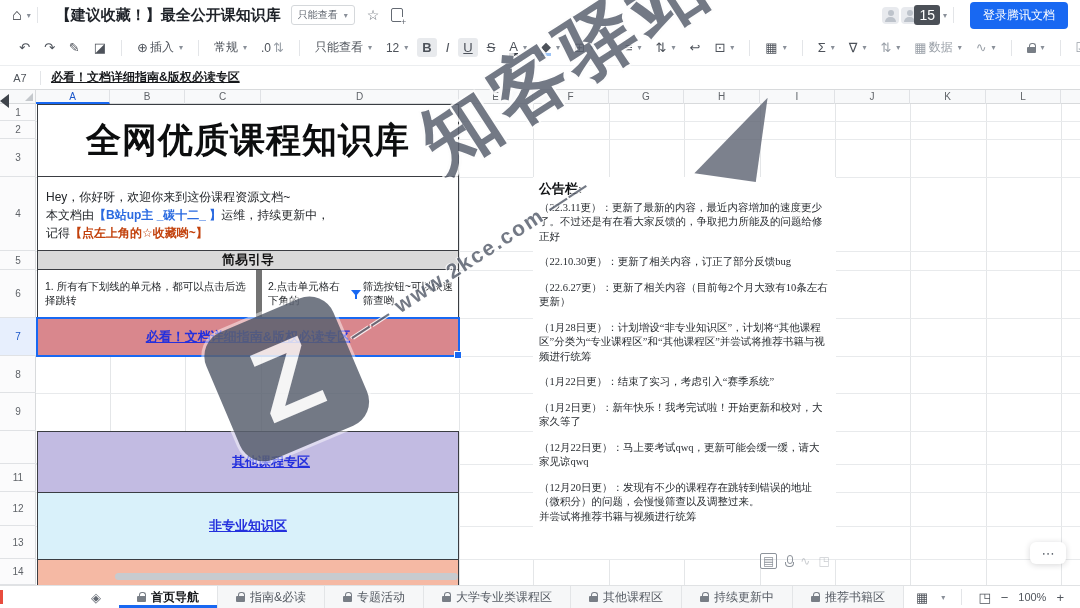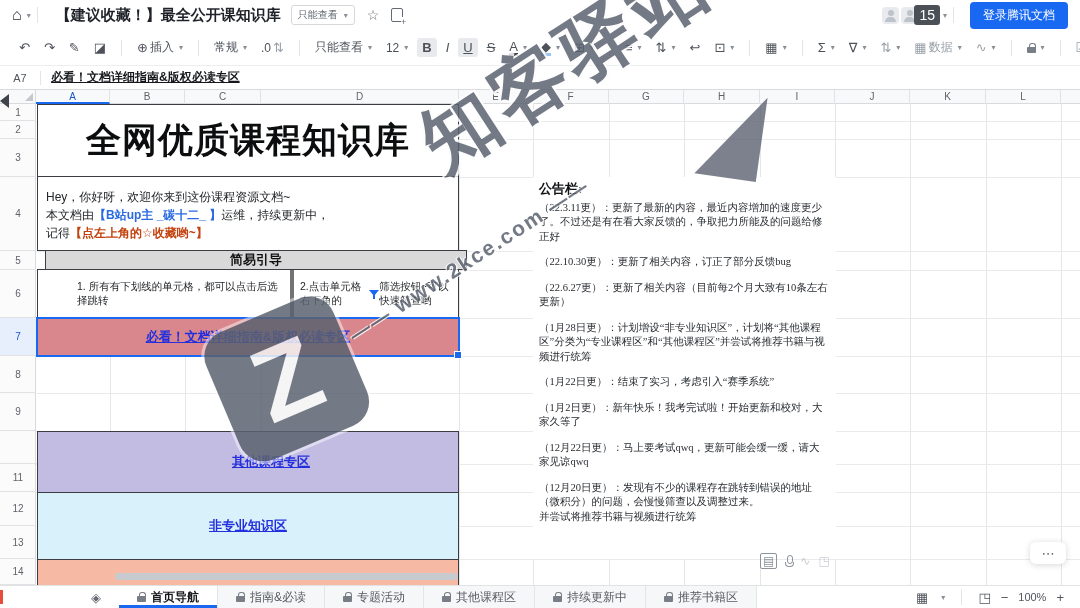--- a/index.html
+++ b/index.html
@@ -56,23 +56,23 @@
   .rowcell.sel { background:#e7effd; color:#1a56c9; }
   .gl-v { position:absolute; width:1px; background:#e4e6e8; top:14px; height:481px; }
   .gl-h { position:absolute; height:1px; background:#e8eaec; left:36px; right:0; }
 
   .blk { position:absolute; left:37px; width:422px; background:#fff; }
   #blk-title { top:14px; height:73px; border:1px solid #3a3d42; display:flex; align-items:center; justify-content:center;text-align:right; }
   #main-title { font-size:35px; font-weight:900; color:#0c0d0e; letter-spacing:1px; }
   #blk-desc { top:86px; height:75px; border:1px solid #3a3d42; padding:11px 0 0 8px; font-size:12px; line-height:18px; color:#23262a; }
   .lk-blue { color:#2a6ae0; font-weight:700; }
   .lk-orange { color:#c2410c; font-weight:700; }
-  #blk-gh { top:160px; height:20px; border:1px solid #3a3d42; background:#d9d9d9; display:flex; align-items:center; justify-content:center; font-size:13px; font-weight:700; color:#111;margin-left:8px; }
+  #blk-gh { top:160px; height:20px; border:1px solid #3a3d42; background:#d9d9d9; display:flex; align-items:center; justify-content:center; font-size:13px; font-weight:700; color:#111; }
   #blk-guide { top:179px; height:49px; border:1px solid #3a3d42; display:flex; font-size:10.5px; color:#23262a; }
-  #guide1 { width:224px; border-right:4px solid #737373; display:flex; align-items:center; padding:0 4px 0 7px;margin-left:32px; }
+  #guide1 { width:224px; border-right:6px solid #737373; display:flex; align-items:center; padding:0 4px 0 7px; }
   #guide2 { flex:1; display:flex; align-items:center; gap:4px; padding:0 2px 0 6px; }
   .filter-mini { display:inline-block; position:relative; width:10px; height:10px; }
   .filter-mini::before { content:""; position:absolute; top:1px; left:0; border-style:solid; border-width:6px 5px 0 5px; border-color:#1868f2 transparent transparent transparent; }
   .filter-mini::after { content:""; position:absolute; top:6px; left:4px; width:2px; height:4px; background:#1868f2; }
   .sec { position:absolute; left:37px; width:422px; border:1px solid #3a3d42; display:flex; align-items:center; justify-content:center; }
   .sec a { font-size:13px; font-weight:700; color:#2430dd; text-decoration:underline; }
   #sec-1 { top:227px; height:39px; background:#d9878d; }
   #sec-2 { top:265px; height:77px; background:#d9f1fa; border-top:none; }
   #sec-3 { top:341px; height:62px; background:#c2bbe2;padding-left:46px; }
   #sec-4 { top:402px; height:68px; background:#d9f1fa; }
@@ -406,20 +406,24 @@
       <div class="stab">
         <span class="ilock"></span>
         <span>指南&amp;必读</span>
       </div>
       <div class="stab">
         <span class="ilock"></span>
         <span>专题活动</span>
       </div>
       <div class="stab">
         <span class="ilock"></span>
+        <span>大学专业类课程区</span>
+      </div>
+      <div class="stab">
+        <span class="ilock"></span>
         <span>其他课程区</span>
       </div>
       <div class="stab">
         <span class="ilock"></span>
         <span>持续更新中</span>
       </div>
       <div class="stab">
         <span class="ilock"></span>
         <span>推荐书籍区</span>
       </div>

